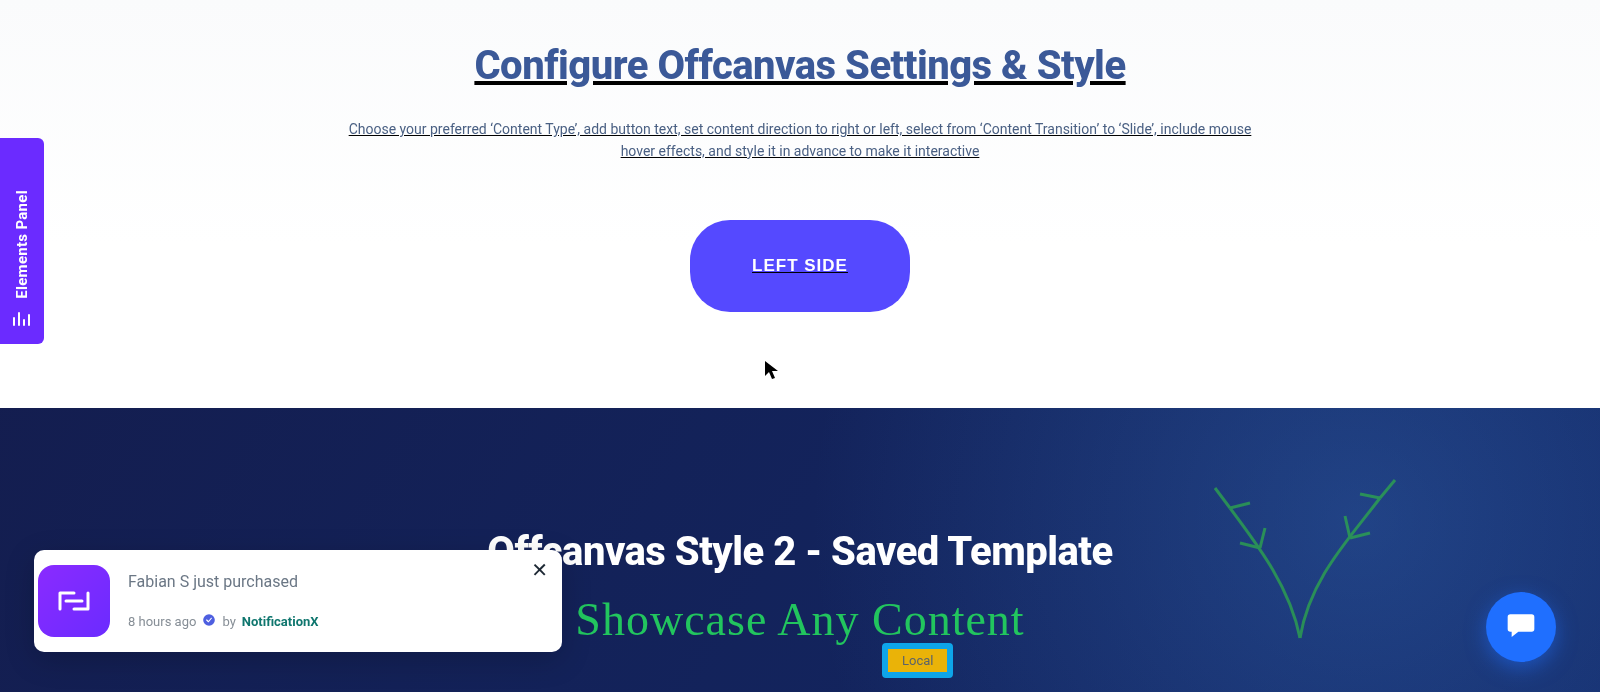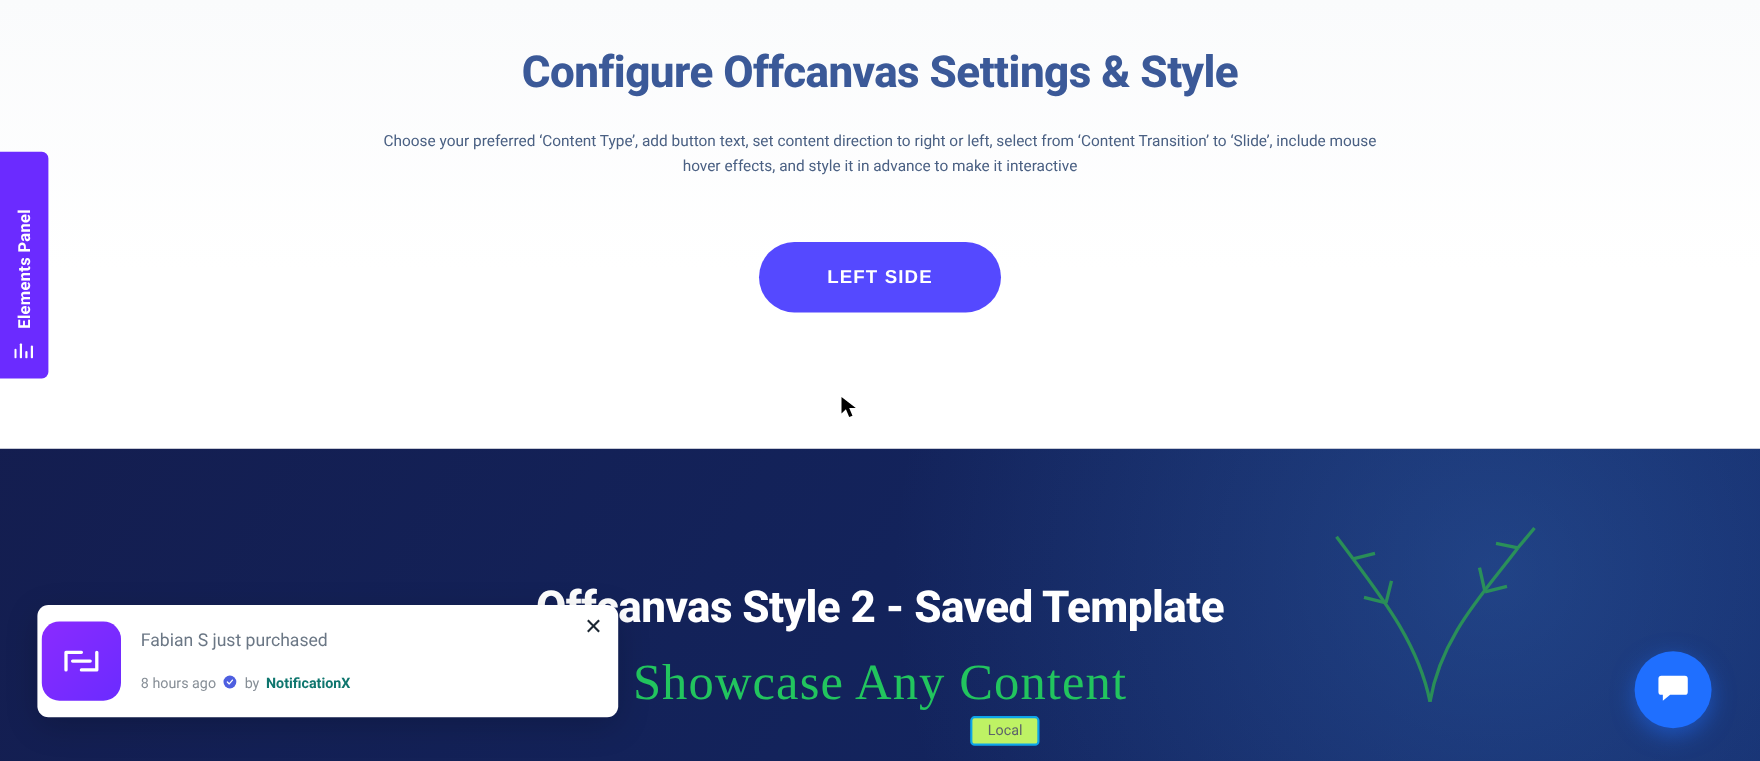--- a/index.html
+++ b/index.html
@@ -1,41 +1,41 @@
 <!DOCTYPE html>
 <html><head>
 <meta charset="utf-8">
 <style>
   * { margin: 0; padding: 0; box-sizing: border-box; }
   html, body { width: 1600px; height: 692px; font-family: -apple-system, BlinkMacSystemFont, "Segoe UI", Roboto, Arial, sans-serif; overflow: hidden; background:#fff; }
-  .page { position: relative; width:1600px; height:692px; }
+  .page { position: relative; width:1600px; height:692px;text-decoration:underline; }
 
   
   .hero { width:100%; height:408px; background: linear-gradient(180deg,#fafbfc 0%, #ffffff 60%); text-align:center; position:relative; }
   .hero h1 { font-size: 40px; font-weight: 800; color:#3b5998; padding-top: 42px; letter-spacing:-0.5px; }
   .hero p  { max-width: 920px; margin: 30px auto 0; font-size: 14px; line-height: 1.55; color:#4a6083; }
   .btn-row { display:flex; justify-content:center; gap:40px; margin-top:58px; }
-  .btn-pill { background:#5549ff; color:#fff; font-weight:700; font-size:17px; letter-spacing:1px; border:none; border-radius:40px; padding:22px 62px; cursor:pointer; }
+  .btn-pill { background:#5549ff; color:#fff; font-weight:700; font-size:17px; letter-spacing:1px; border:none; border-radius:40px; padding:36px 62px; cursor:pointer; }
 
   
   .side-tab { position:absolute; left:0; top:138px; width:44px; height:206px; background:#6b2bff; border-radius:0 6px 6px 0; color:#fff; display:flex; flex-direction:column; align-items:center; justify-content:flex-end; padding:14px 0; cursor:pointer; }
   .side-tab .vtext { writing-mode: vertical-rl; transform: rotate(180deg); font-weight:700; font-size:15px; letter-spacing:0.3px; }
   .side-tab .sicon { margin-top:12px; }
 
   
   .banner { position:absolute; left:0; top:408px; width:100%; height:284px; background:#101a4d; overflow:hidden; }
   .banner::before { content:""; position:absolute; inset:0; background:
      radial-gradient(circle at 85% 40%, rgba(60,120,200,0.35), transparent 40%),
      linear-gradient(120deg, rgba(20,30,80,0.9), rgba(20,50,120,0.6));
   }
   .deco-leaf { position:absolute; right:200px; top:60px; width:200px; height:180px; opacity:0.8; }
   .banner-inner { position:relative; text-align:center; padding-top:120px; }
   .banner h2 { color:#fff; font-size:40px; font-weight:800; letter-spacing:-0.5px; }
   .banner .sub { color:#22c55e; font-size:46px; margin-top:18px; font-family: Georgia, 'Times New Roman', serif; font-weight:400; letter-spacing:1px; }
-  .local-badge { position:absolute; left:882px; bottom:14px; background:#bef264; color:#5c636a; font-size:13px; padding:4px 14px; border-radius:4px; border:2px solid #0ea5e9;margin-top:36px; }
+  .local-badge { position:absolute; left:882px; bottom:14px; background:#eab308; color:#5c636a; font-size:13px; padding:4px 14px; border-radius:4px; border:6px solid #0ea5e9;margin-top:36px; }
 
   
   .toast { position:absolute; left:34px; bottom:40px; width:528px; height:102px; background:#fff; border-radius:10px; box-shadow:0 8px 30px rgba(0,0,0,0.18); display:flex; align-items:center; padding:14px 4px; }
   .toast .logo { width:72px; height:72px; border-radius:16px; background:linear-gradient(135deg,#8a2bff,#6b2bff); display:flex; align-items:center; justify-content:center; flex:0 0 72px; }
   .toast .info { margin-left:18px; flex:1; }
   .toast .line1 { color:#6b7785; font-size:16px; }
   .toast .line2 { color:#1c2733; font-size:17px; font-weight:600; margin-top:4px; }
   .toast .line3 { color:#868e96; font-size:13px; margin-top:22px; display:flex; align-items:center; gap:6px; }
   .toast .line3 .brand { color:#0f766e; font-weight:700; }
   .toast .close { position:absolute; right:14px; top:10px; background:none; border:none; font-size:20px; color:#1c2733; cursor:pointer; line-height:1; }

